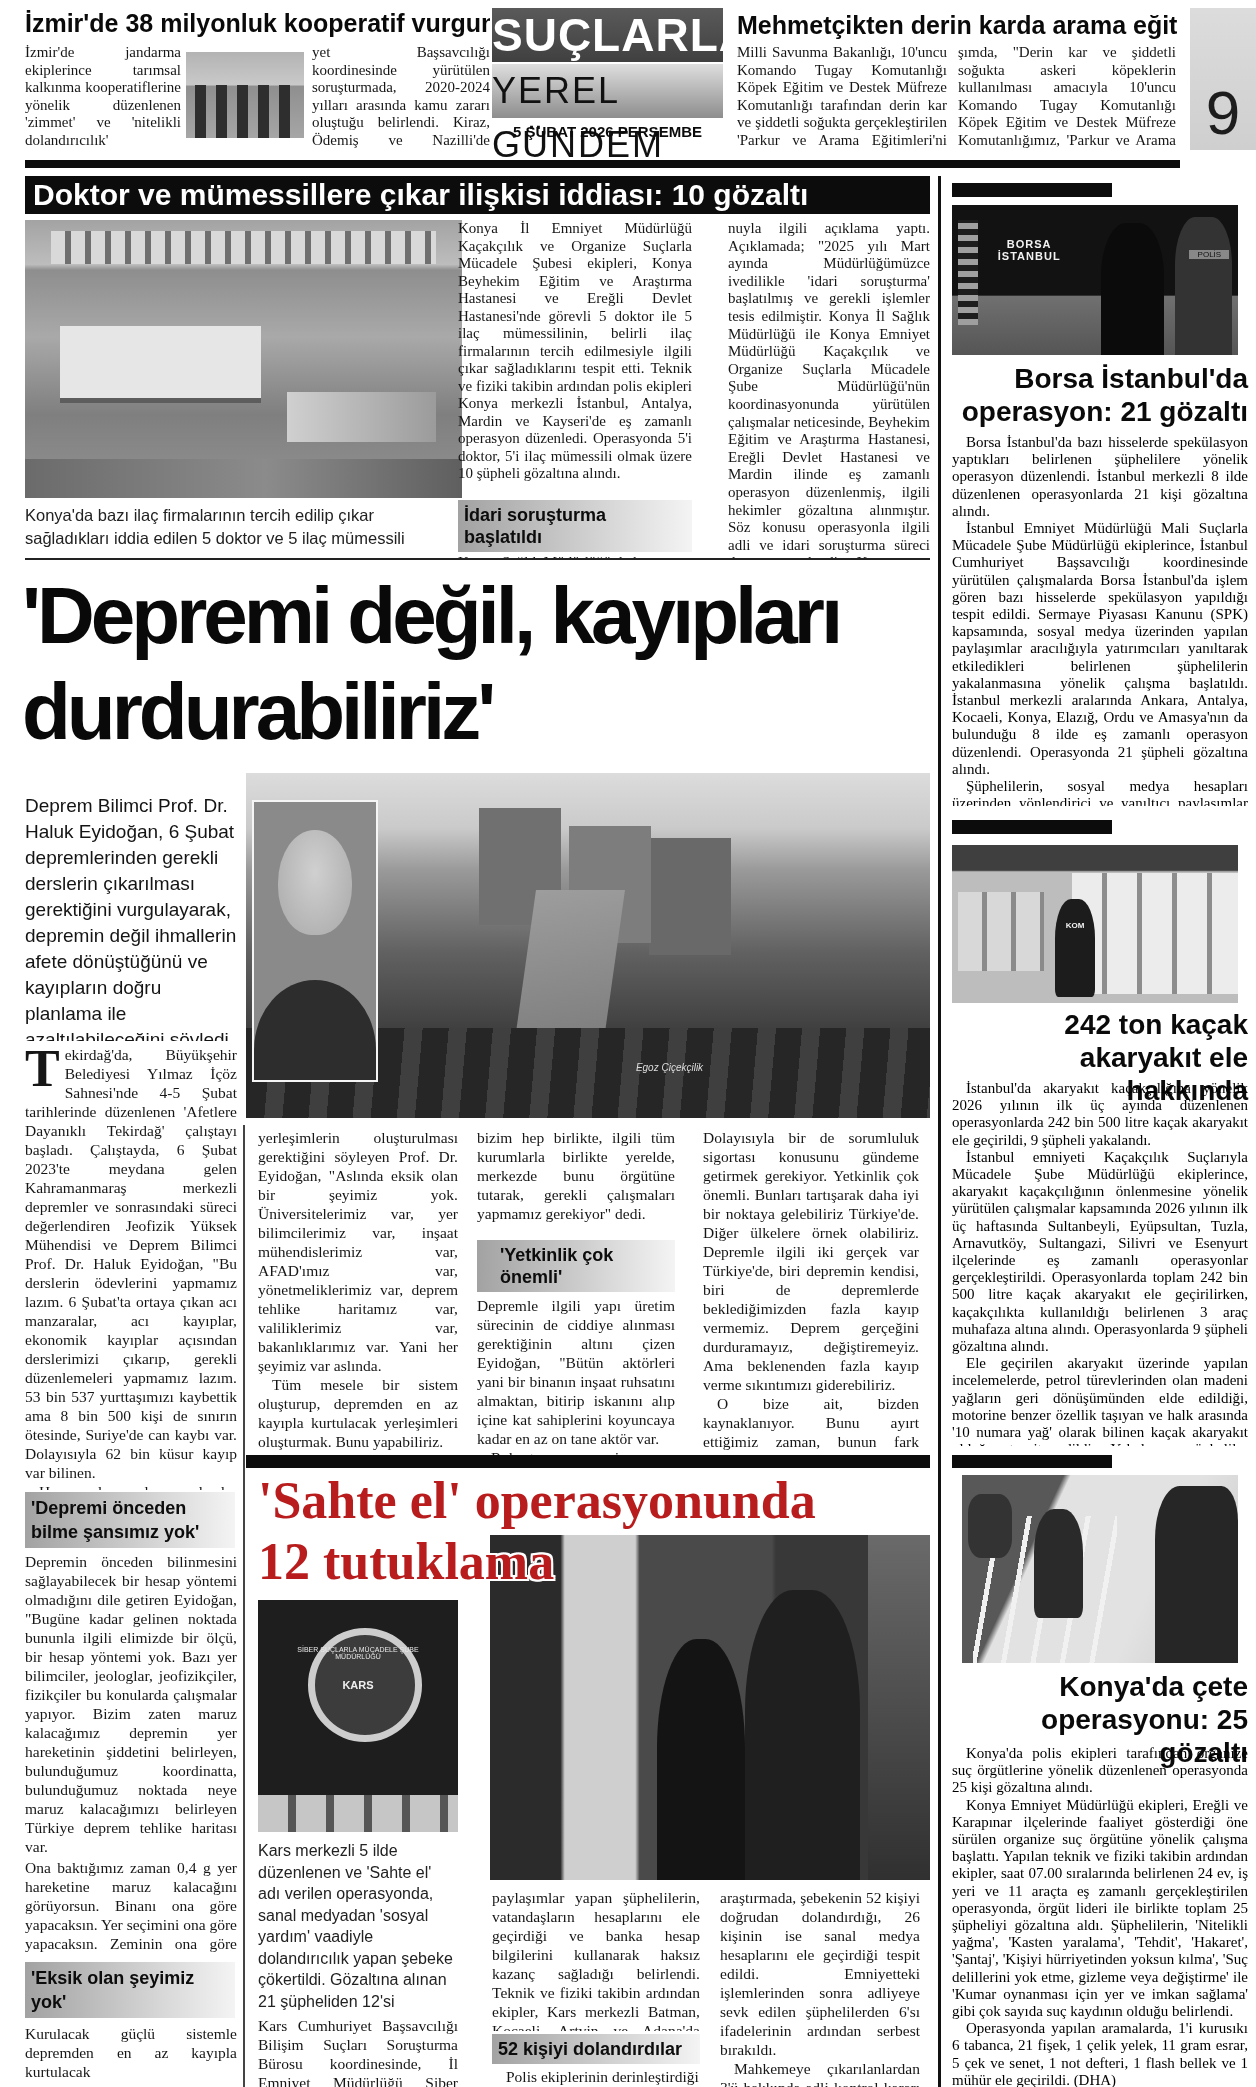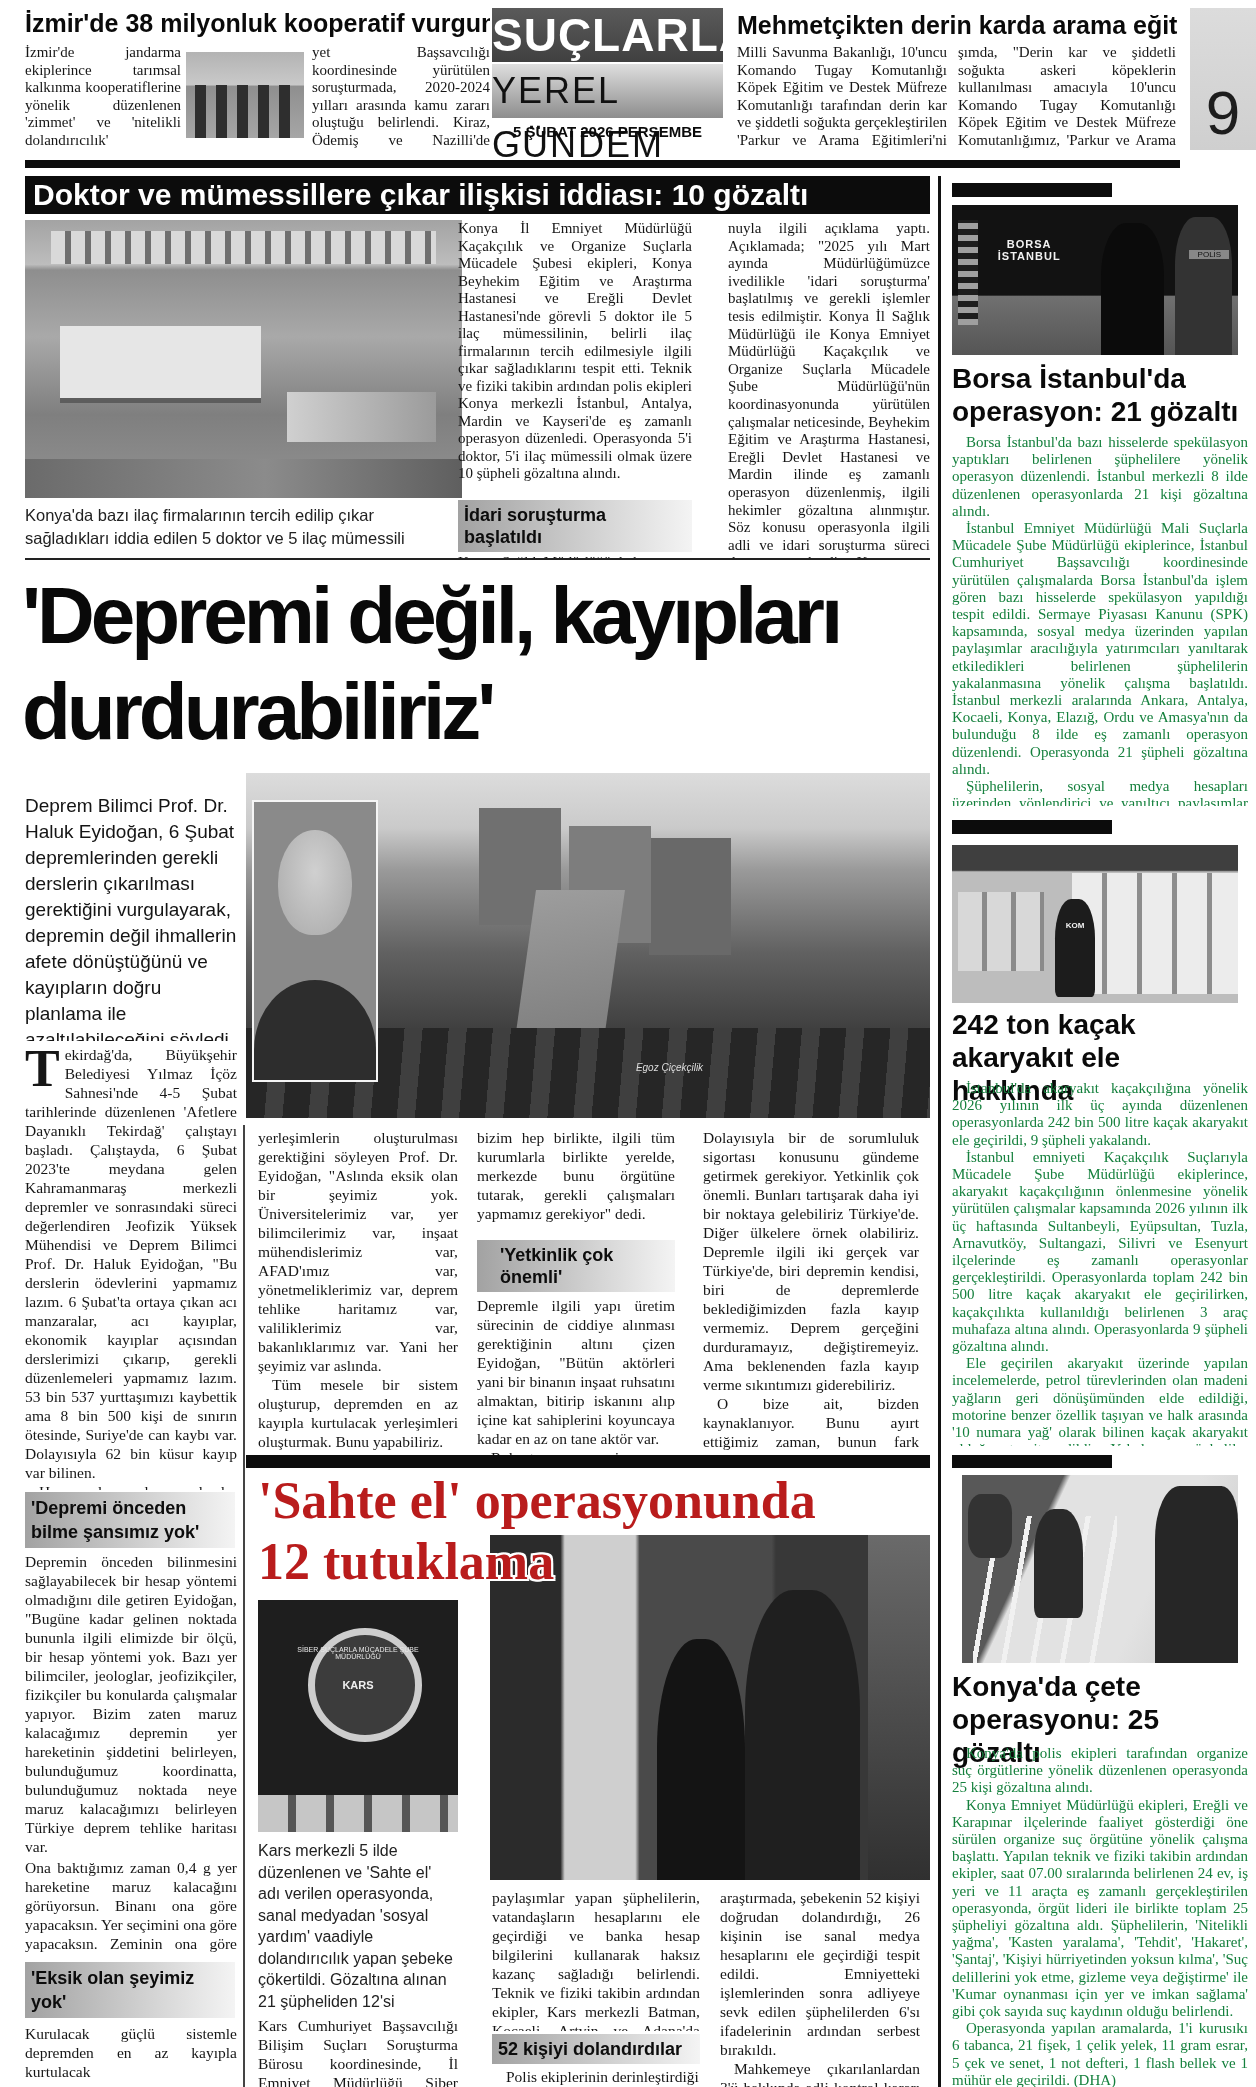--- a/index.html
+++ b/index.html
@@ -11,22 +11,22 @@
   .ser p,.ser2 p{margin:0;text-indent:14px;}
   .briefhead{font:bold 25px/30px "Liberation Sans",sans-serif;color:#0a0a0a;white-space:nowrap;overflow:hidden;}
   .cap{font:16.5px/23px "Liberation Sans",sans-serif;color:#222;text-align:left;overflow:hidden;}
   .subhead{font:bold 18px/22px "Liberation Sans",sans-serif;color:#0c0c0c;
            background:linear-gradient(90deg,#a2a2a2,#f4f4f4);padding:4px 6px;}
   .banner{background:#0c0c0c;color:#fff;font:bold 30px/38px "Liberation Sans",sans-serif;
           padding-left:8px;white-space:nowrap;overflow:hidden;}
   .bigquake{font:bold 80px/95px "Liberation Sans",sans-serif;letter-spacing:-4px;color:#090909;white-space:nowrap;}
   .sahtehead{font:bold 52px/58px "Liberation Serif",serif;color:#b91c1c;white-space:nowrap;}
   .outline{text-shadow:-2px 0 #fff,2px 0 #fff,0 -2px #fff,0 2px #fff,-2px -2px #fff,2px 2px #fff,-2px 2px #fff,2px -2px #fff;}
-  .sidehead{font:bold 28px/33px "Liberation Sans",sans-serif;color:#0a0a0a;}
-  .sideser{font:15px/17.2px "Liberation Serif",serif;text-align:justify;color:#15803d;overflow:hidden;}
+  .sidehead{font:bold 28px/33px "Liberation Sans",sans-serif;color:#0a0a0a;text-align:right;}
+  .sideser{font:15px/17.2px "Liberation Serif",serif;text-align:justify;color:#000000;overflow:hidden;}
   .sideser p{margin:0;text-indent:14px;}
   .intro{font:19px/26px "Liberation Sans",sans-serif;color:#141414;overflow:hidden;}
   .dropcap{float:left;font:bold 52px/44px "Liberation Serif",serif;padding:2px 5px 0 0;}
   .photo{overflow:hidden;}
   .photo i{position:absolute;display:block;}
   .bar{background:#0c0c0c;}
   .vline{background:#111;}
   .mast1{background:linear-gradient(180deg,#5a5a5a,#404040);color:#fff;
          font:bold 46px/54px "Liberation Sans",sans-serif;text-align:center;letter-spacing:1px;}
   .mast2{background:linear-gradient(180deg,#dedede,#8d8d8d);color:#111;

